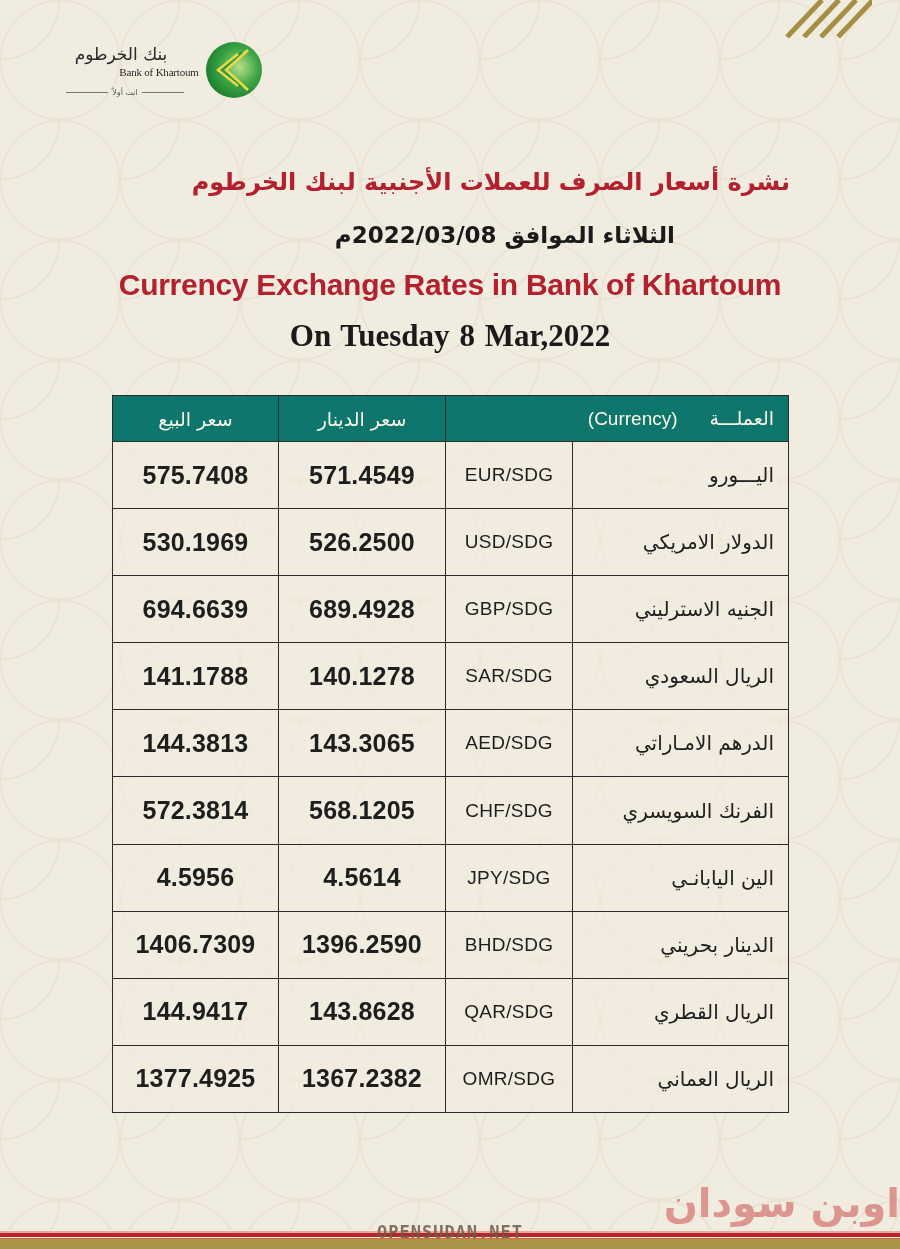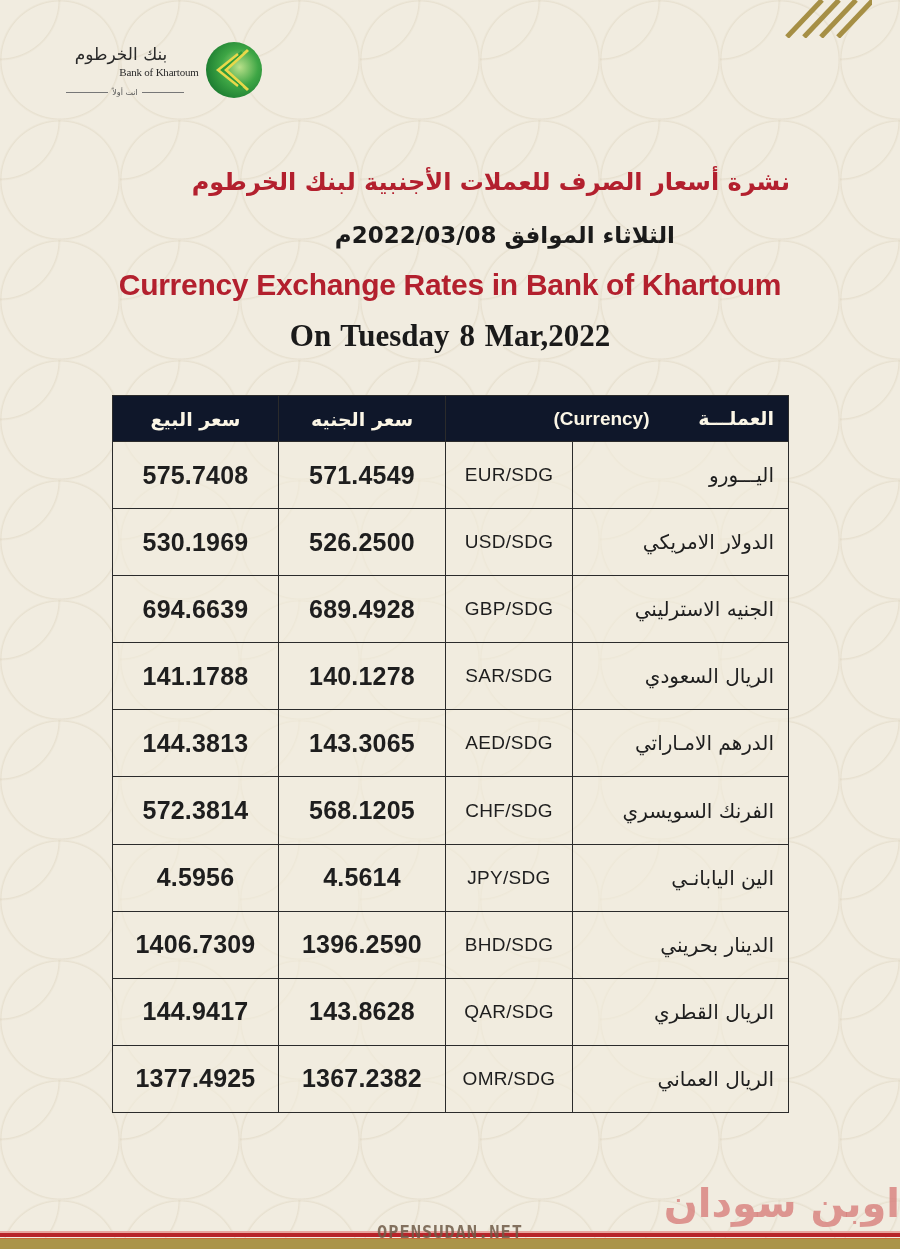--- a/index.html
+++ b/index.html
@@ -27,25 +27,25 @@
     .title-en { position: absolute; left: 0; right: 0; top: 268px; text-align: center; font-family: "Liberation Sans Narrow", "Liberation Sans", sans-serif; font-weight: bold; font-size: 30px; color: #b3202e; letter-spacing: -0.3px; }
     .date-en { position: absolute; left: 0; right: 0; top: 318px; text-align: center; font-family: "Liberation Serif", serif; font-weight: bold; font-size: 31px; color: #1a1a1a; word-spacing: 2px; }
     .date-en span + span { margin-left: 10px; }
 
     .rates-table { position: absolute; left: 112px; top: 395px; width: 676px; border-collapse: collapse; table-layout: fixed; }
     .rates-table col.c-sell { width: 166px; }
     .rates-table col.c-buy { width: 167px; }
     .rates-table col.c-code { width: 127px; }
     .rates-table col.c-name { width: 216px; }
     .rates-table th {
-      height: 46px; background: #0f172a; color: #fbf6e6; font-weight: bold; font-size: 19px;
+      height: 46px; background: #0f766e; color: #fbf6e6; font-weight: normal; font-size: 19px;
       border: 1.5px solid #2b2b2b; border-bottom: 1.5px solid #2b2b2b;
     }
     .rates-table th.th-currency { text-align: right; padding-right: 14px; direction: rtl; }
-    .rates-table th.th-currency .en { font-family: "Liberation Sans", sans-serif; font-size: 19px; margin-right: 42px; }
+    .rates-table th.th-currency .en { font-family: "Liberation Sans", sans-serif; font-size: 19px; margin-right: 26px; }
     .rates-table td {
       height: 67.1px; border: 1.5px solid #2b2b2b; background: rgba(241,236,222,0.6);
       text-align: center; vertical-align: middle;
     }
     .rates-table td.num { font-family: "Liberation Sans Narrow", "Liberation Sans", sans-serif; font-weight: bold; font-size: 25px; color: #1e1e1e; letter-spacing: 0.2px; }
     .rates-table td.code { font-family: "Liberation Sans Narrow", "Liberation Sans", sans-serif; font-size: 19px; color: #1e1e1e; letter-spacing: 0.3px; }
     .rates-table td.name { text-align: right; padding-right: 14px; direction: rtl; font-size: 20px; color: #1e1e1e; }
 
     .watermark-ar { position: absolute; left: 0; right: 0; top: 1168px; text-align: right; font-family: "DejaVu Sans", sans-serif; font-weight: bold; font-size: 40px; color: rgba(214,120,118,0.75); direction: rtl; letter-spacing: 2px; margin-top: 12px; }
     .watermark-en { position: absolute; left: 0; right: 0; top: 1222px; text-align: center; font-family: "DejaVu Sans Mono", monospace; font-weight: bold; font-size: 17px; color: rgba(110,90,70,0.85); letter-spacing: 1px; z-index: 3; }
@@ -97,21 +97,21 @@
 <table class="rates-table">
   <colgroup>
     <col class="c-sell">
       <col class="c-buy">
       <col class="c-code">
       <col class="c-name">
   </colgroup>
   <thead>
     <tr>
       <th>سعر البيع</th>
-      <th>سعر الجنيه</th>
+      <th>سعر الدينار</th>
       <th class="th-currency" colspan="2">
         <span>العملـــة</span>
         <span class="en">(Currency)</span>
       </th>
     </tr>
   </thead>
   <tbody>
     <tr>
       <td class="num">575.7408</td>
       <td class="num">571.4549</td>

